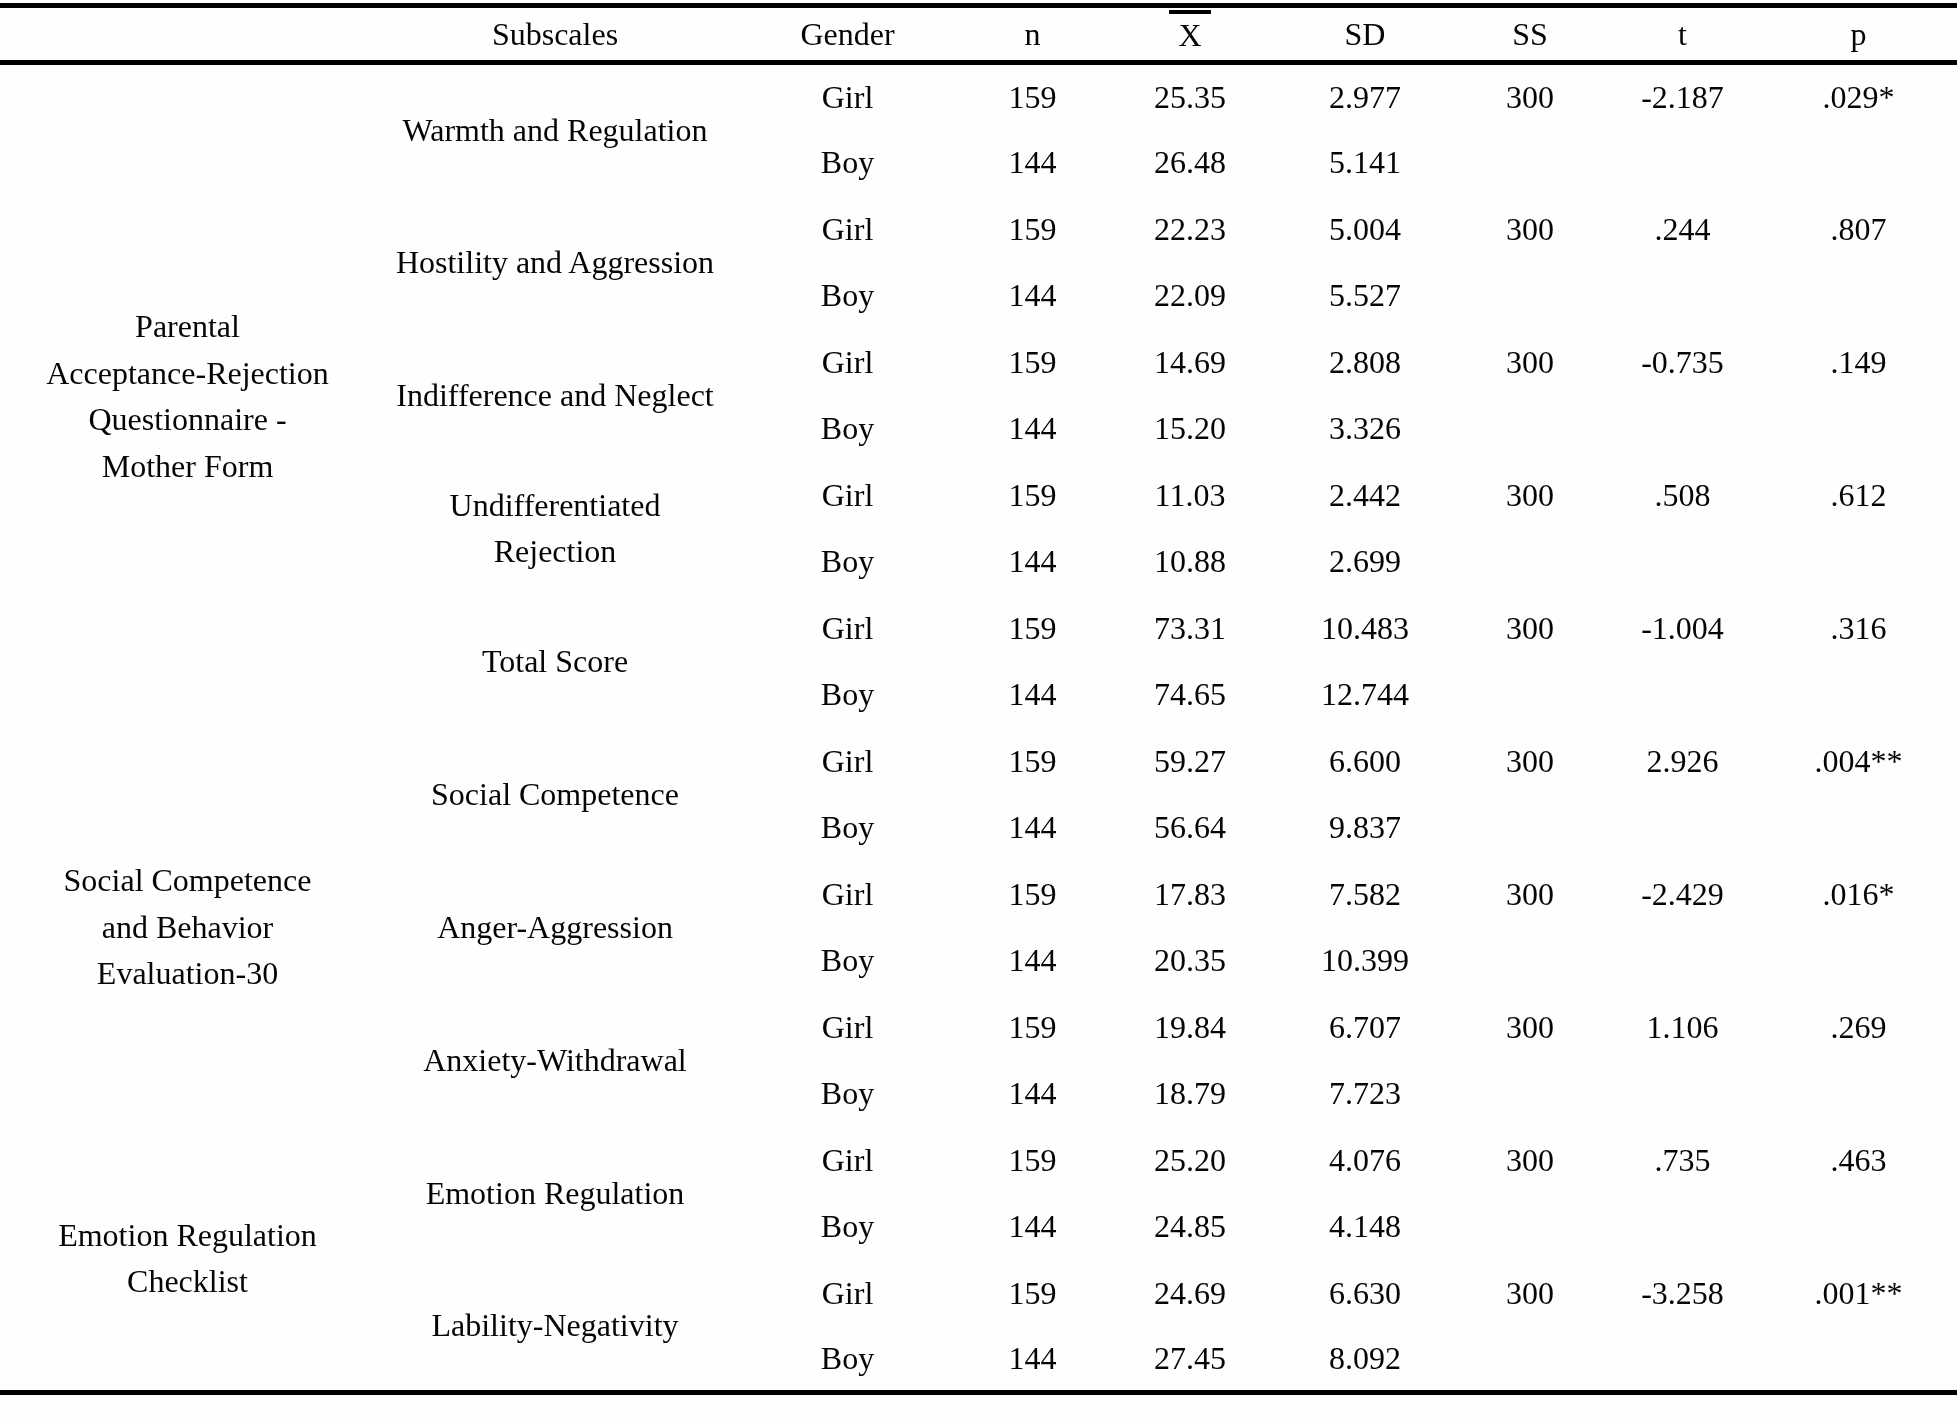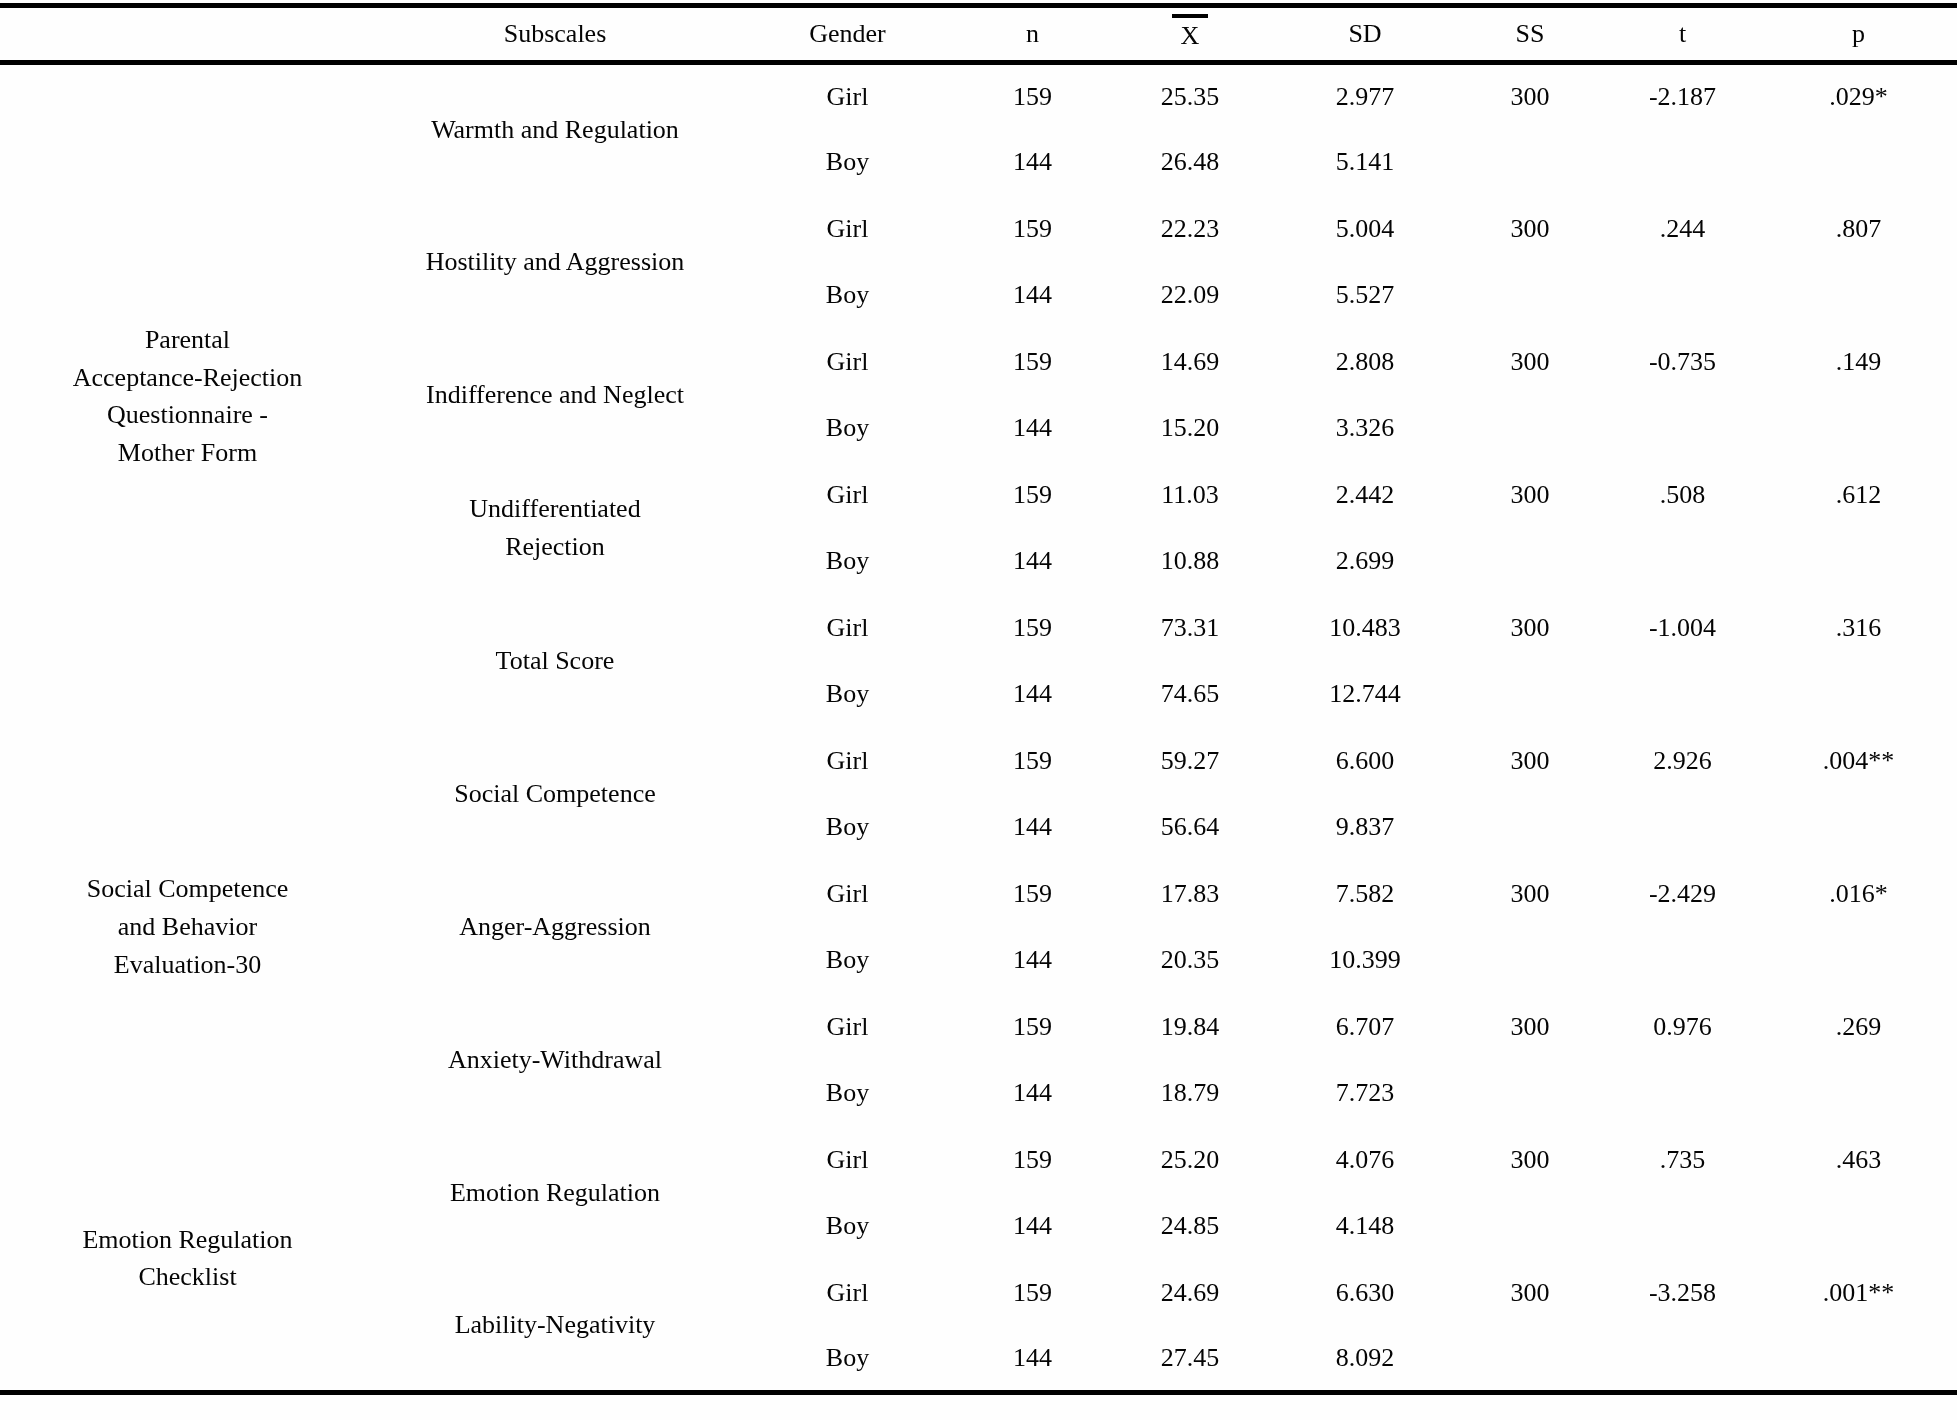--- a/index.html
+++ b/index.html
@@ -12,21 +12,21 @@
     font-family: "Liberation Serif", "DejaVu Serif", serif;
     color: #050505;
     overflow: hidden;
   }
   table.stats {
     width: 1957px;
     border-collapse: collapse;
     table-layout: fixed;
     border-top: 5px solid #000;
     border-bottom: 5px solid #000;
-    font-size: 26px;
+    font-size: 32px;
   }
   thead tr { height: 57px; border-bottom: 5px solid #000; }
   tbody tr { height: 66.5px; }
   th, td {
     padding: 0;
     text-align: center;
     vertical-align: middle;
     font-weight: normal;
     white-space: pre-line;
     line-height: 1.45;
@@ -212,21 +212,21 @@
         <td></td>
         <td></td>
       </tr>
       <tr>
         <td rowspan="2">Anxiety-Withdrawal</td>
         <td>Girl</td>
         <td>159</td>
         <td>19.84</td>
         <td>6.707</td>
         <td>300</td>
-        <td>0.976</td>
+        <td>1.106</td>
         <td>.269</td>
       </tr>
       <tr>
         <td>Boy</td>
         <td>144</td>
         <td>18.79</td>
         <td>7.723</td>
         <td></td>
         <td></td>
         <td></td>

